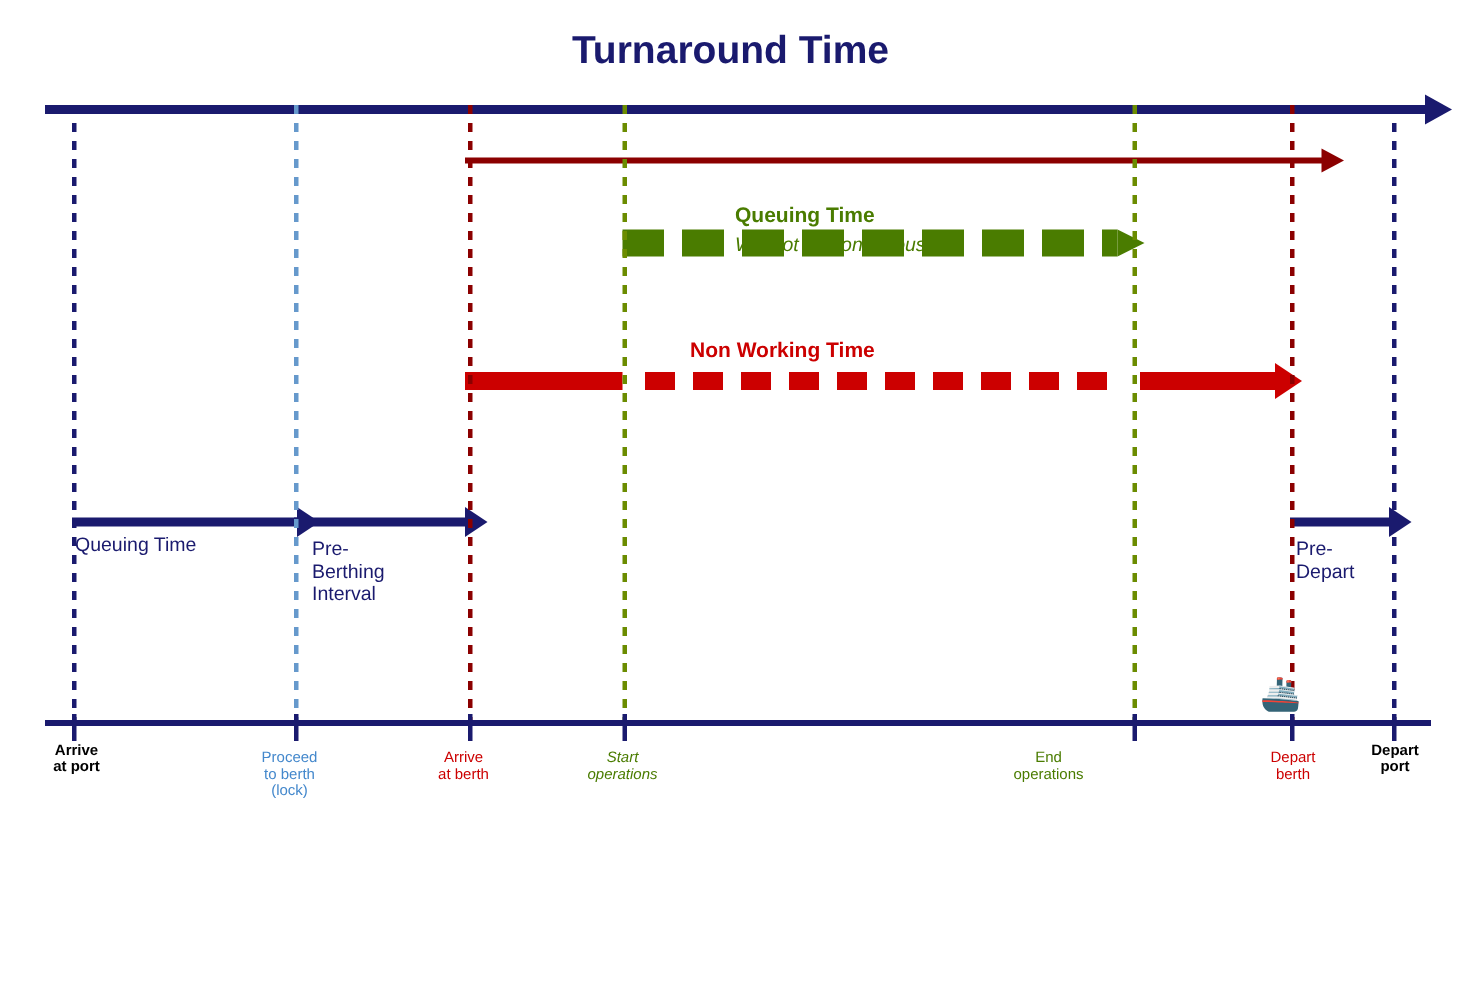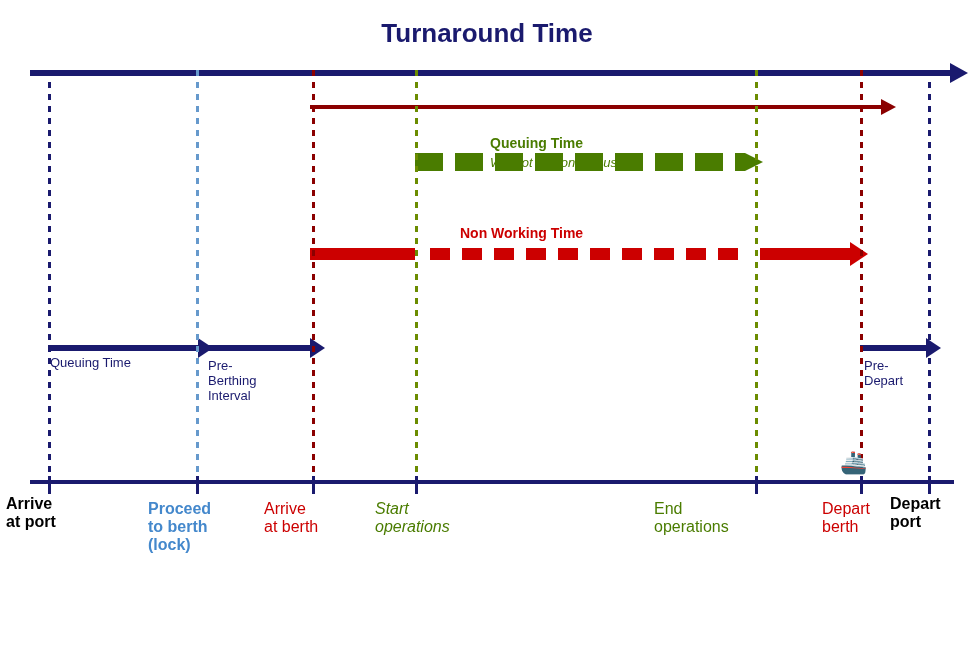--- a/index.html
+++ b/index.html
@@ -284,22 +284,22 @@
       top: 476px;
       width: 3px;
       height: 18px;
       background: #1a1a6e;
     }
 
     
     .bottom-label {
       position: absolute;
       top: 502px;
-      font-size: 16px;
-      text-align: left;
+      font-size: 10px;
+      text-align: center;
     }
 
     
     .ship {
       position: absolute;
       top: 450px;
       left: 840px;
       font-size: 22px;
     }
   </style>
@@ -374,21 +374,21 @@
   <div class="tick" style="left:755px;"></div>
   <div class="tick" style="left:860px;"></div>
   <div class="tick" style="left:928px;"></div>
 
   <div class="ship">🚢</div>
 
   <div class="bottom-label" style="left:6px; top:495px; width:90px; font-weight:bold; color:#000;">
     <span style="white-space:pre-line;">Arrive
 at port</span>
   </div>
-  <div class="bottom-label" style="left:148px; top:500px; width:90px; color:#4488cc;font-weight:bold;">
+  <div class="bottom-label" style="left:148px; top:500px; width:90px; color:#4488cc;">
     <span style="white-space:pre-line;">Proceed
 to berth
 (lock)</span>
   </div>
   <div class="bottom-label" style="left:264px; top:500px; width:90px; color:#cc0000;">
     <span style="white-space:pre-line;">Arrive
 at berth</span>
   </div>
   <div class="bottom-label" style="left:375px; top:500px; width:80px; color:#4a7c00;font-style:italic;">
     <span style="white-space:pre-line;">Start

